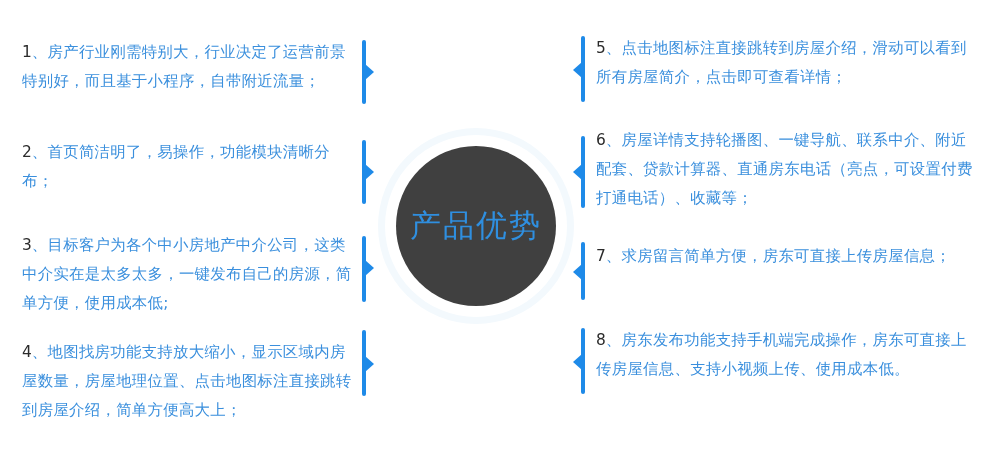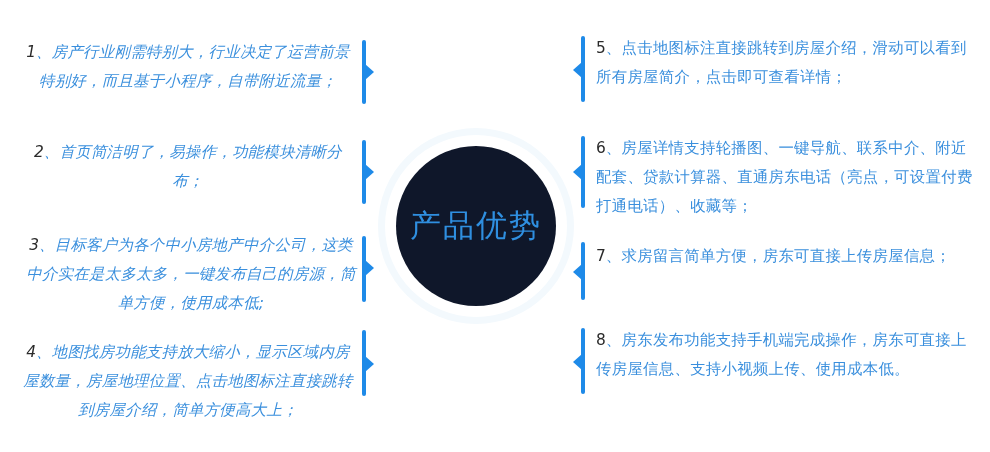--- a/index.html
+++ b/index.html
@@ -43,21 +43,21 @@
     border-radius: 50%;
     background: #ffffff;
   }
   .ring-inner {
     position: absolute;
     left: 18px;
     top: 18px;
     right: 18px;
     bottom: 18px;
     border-radius: 50%;
-    background: #0f172a;
+    background: #404040;
     display: flex;
     align-items: center;
     justify-content: center;
   }
   .center-label {
     font-size: 31px;
     letter-spacing: 2px;
     color: #2f8fe0;
     font-weight: 400;
     white-space: nowrap;
@@ -79,21 +79,21 @@
     color: #2b2b2b;
     font-size: 15.4px;
     font-weight: 500;
     letter-spacing: 0px;
   }
   .item-num-sep {
     color: #3a8fdd;
   }
 
   
-  .col-left .item-text { text-align: center; font-style: italic; }
+  .col-left .item-text { text-align: left; }
   .col-left .item { left: 22px; }
   .col-right .item { left: 596px; }
 
   
   .bar {
     position: absolute;
     width: 4px;
     border-radius: 2px;
     background: #1e8ae8;
   }
@@ -163,21 +163,21 @@
 
   <div class="col-right">
 
     <div class="item" style="top:34px; width:382px;">
       <p class="item-text"><span class="item-num">5</span><span class="item-num-sep">、</span><span>点击地图标注直接跳转到房屋介绍，滑动可以看到所有房屋简介，点击即可查看详情；</span></p>
     </div>
     <div class="bar left-arrow" style="left:581px; top:36px; height:66px;">
       <span class="tri" style="top:26px;"></span>
     </div>
 
-    <div class="item" style="top:134px; width:386px;">
+    <div class="item" style="top:126px; width:386px;">
       <p class="item-text"><span class="item-num">6</span><span class="item-num-sep">、</span><span>房屋详情支持轮播图、一键导航、联系中介、附近配套、贷款计算器、直通房东电话（亮点，可设置付费打通电话）、收藏等；</span></p>
     </div>
     <div class="bar left-arrow" style="left:581px; top:136px; height:72px;">
       <span class="tri" style="top:28px;"></span>
     </div>
 
     <div class="item" style="top:242px; width:382px;">
       <p class="item-text"><span class="item-num">7</span><span class="item-num-sep">、</span><span>求房留言简单方便，房东可直接上传房屋信息；</span></p>
     </div>
     <div class="bar left-arrow" style="left:581px; top:242px; height:58px;">

